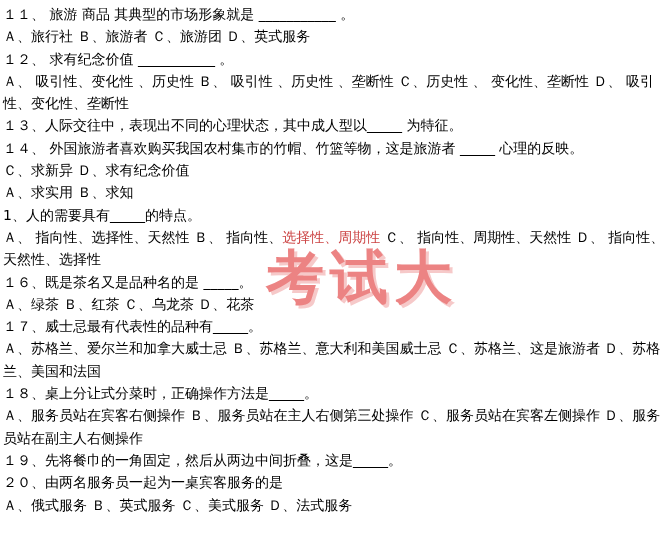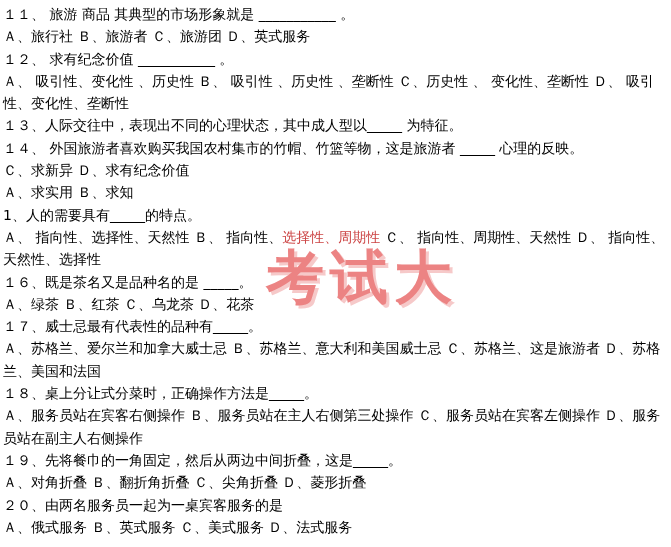--- a/index.html
+++ b/index.html
@@ -107,21 +107,20 @@
     <p class="line opts">Ａ、苏格兰、爱尔兰和加拿大威士忌 Ｂ、苏格兰、意大利和美国威士忌 Ｃ、苏格兰、这是旅游者 Ｄ、苏格兰、美国和法国</p>
   </section>
 
   <section class="question">
     <p class="line stem"><span>１８、</span><span>桌上分让式分菜时，正确操作方法是_____。</span></p>
     <p class="line opts">Ａ、服务员站在宾客右侧操作 Ｂ、服务员站在主人右侧第三处操作 Ｃ、服务员站在宾客左侧操作 Ｄ、服务员站在副主人右侧操作</p>
   </section>
 
   <section class="question">
     <p class="line stem"><span>１９、</span><span>先将餐巾的一角固定，然后从两边中间折叠，这是_____。</span></p>
-    <p class="line opts">Ａ、对角折叠 Ｂ、翻折角折叠 Ｃ、尖角折叠 Ｄ、菱形折叠</p>
   </section>
 
   <section class="question">
     <p class="line stem"><span>２０、</span><span>由两名服务员一起为一桌宾客服务的是</span></p>
     <p class="line opts">Ａ、俄式服务 Ｂ、英式服务 Ｃ、美式服务 Ｄ、法式服务</p>
   </section>
 
 </div>
 
 </body></html>

